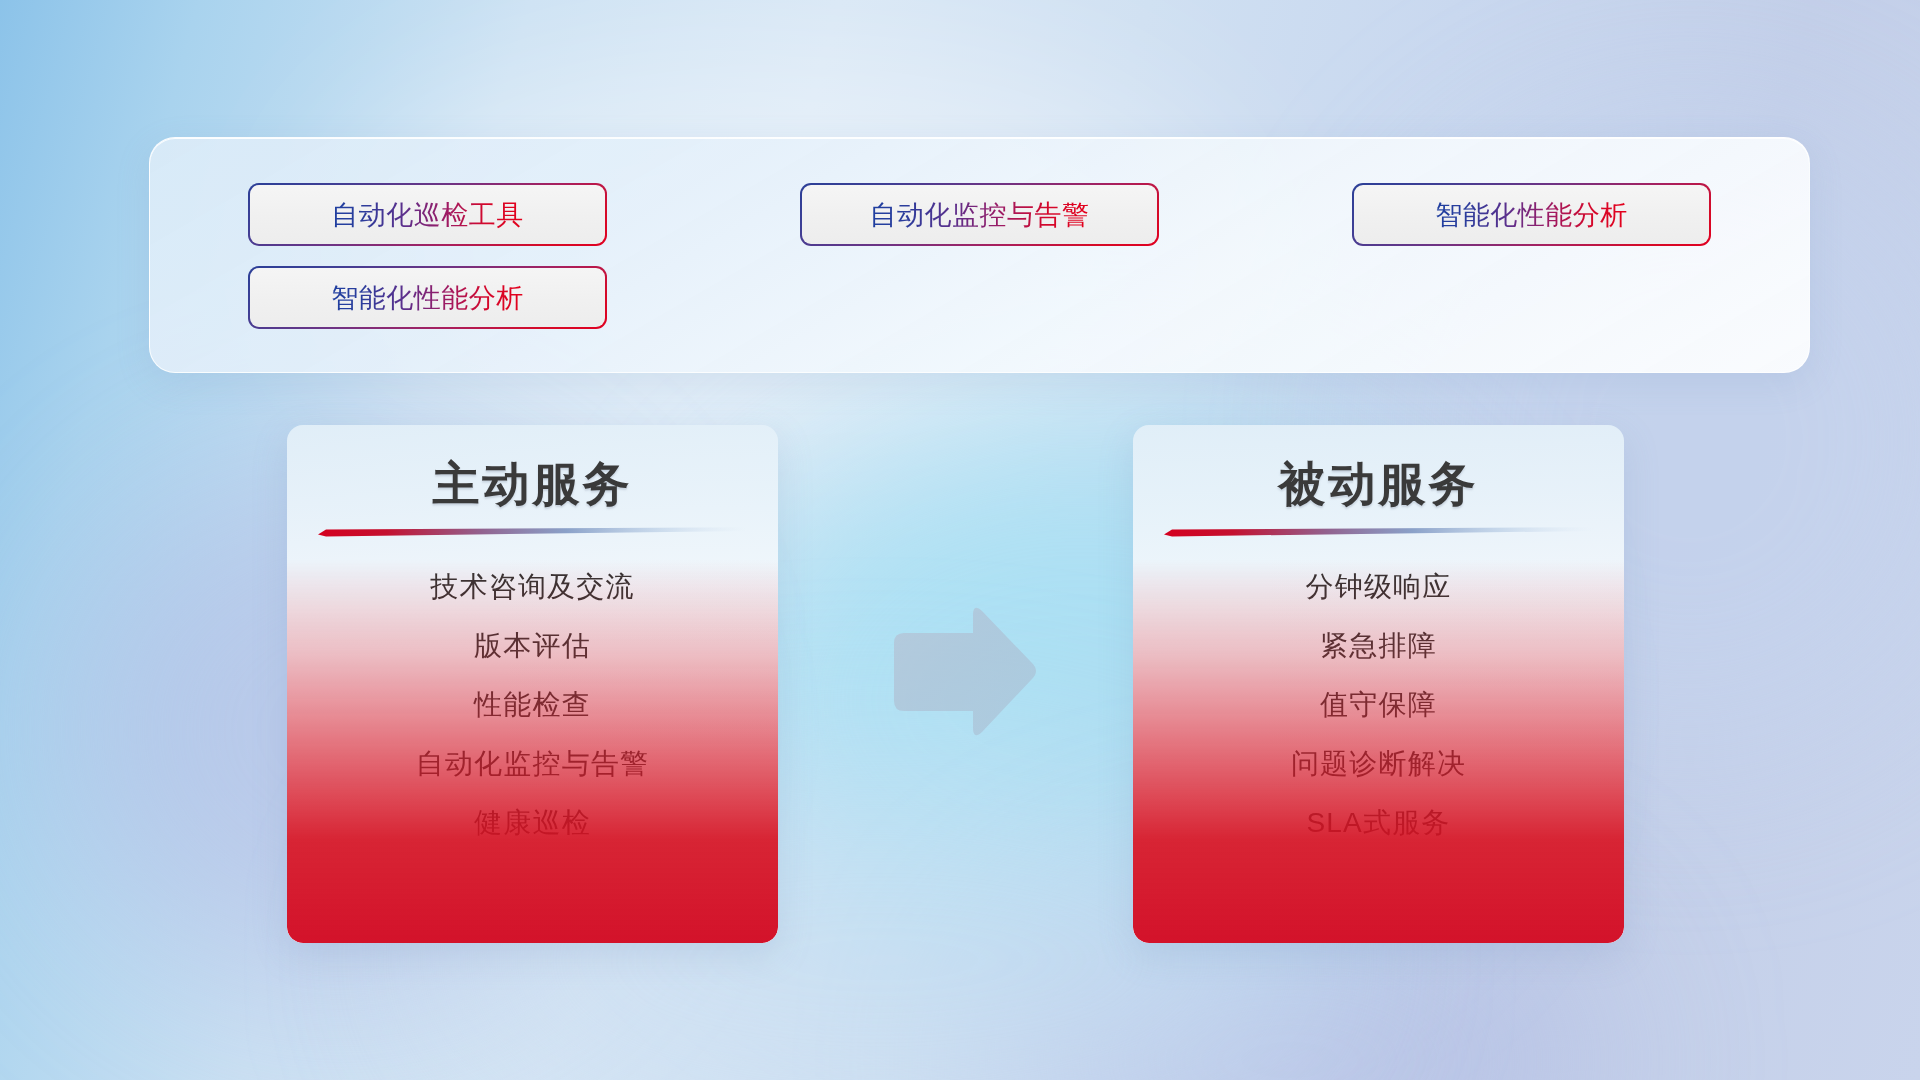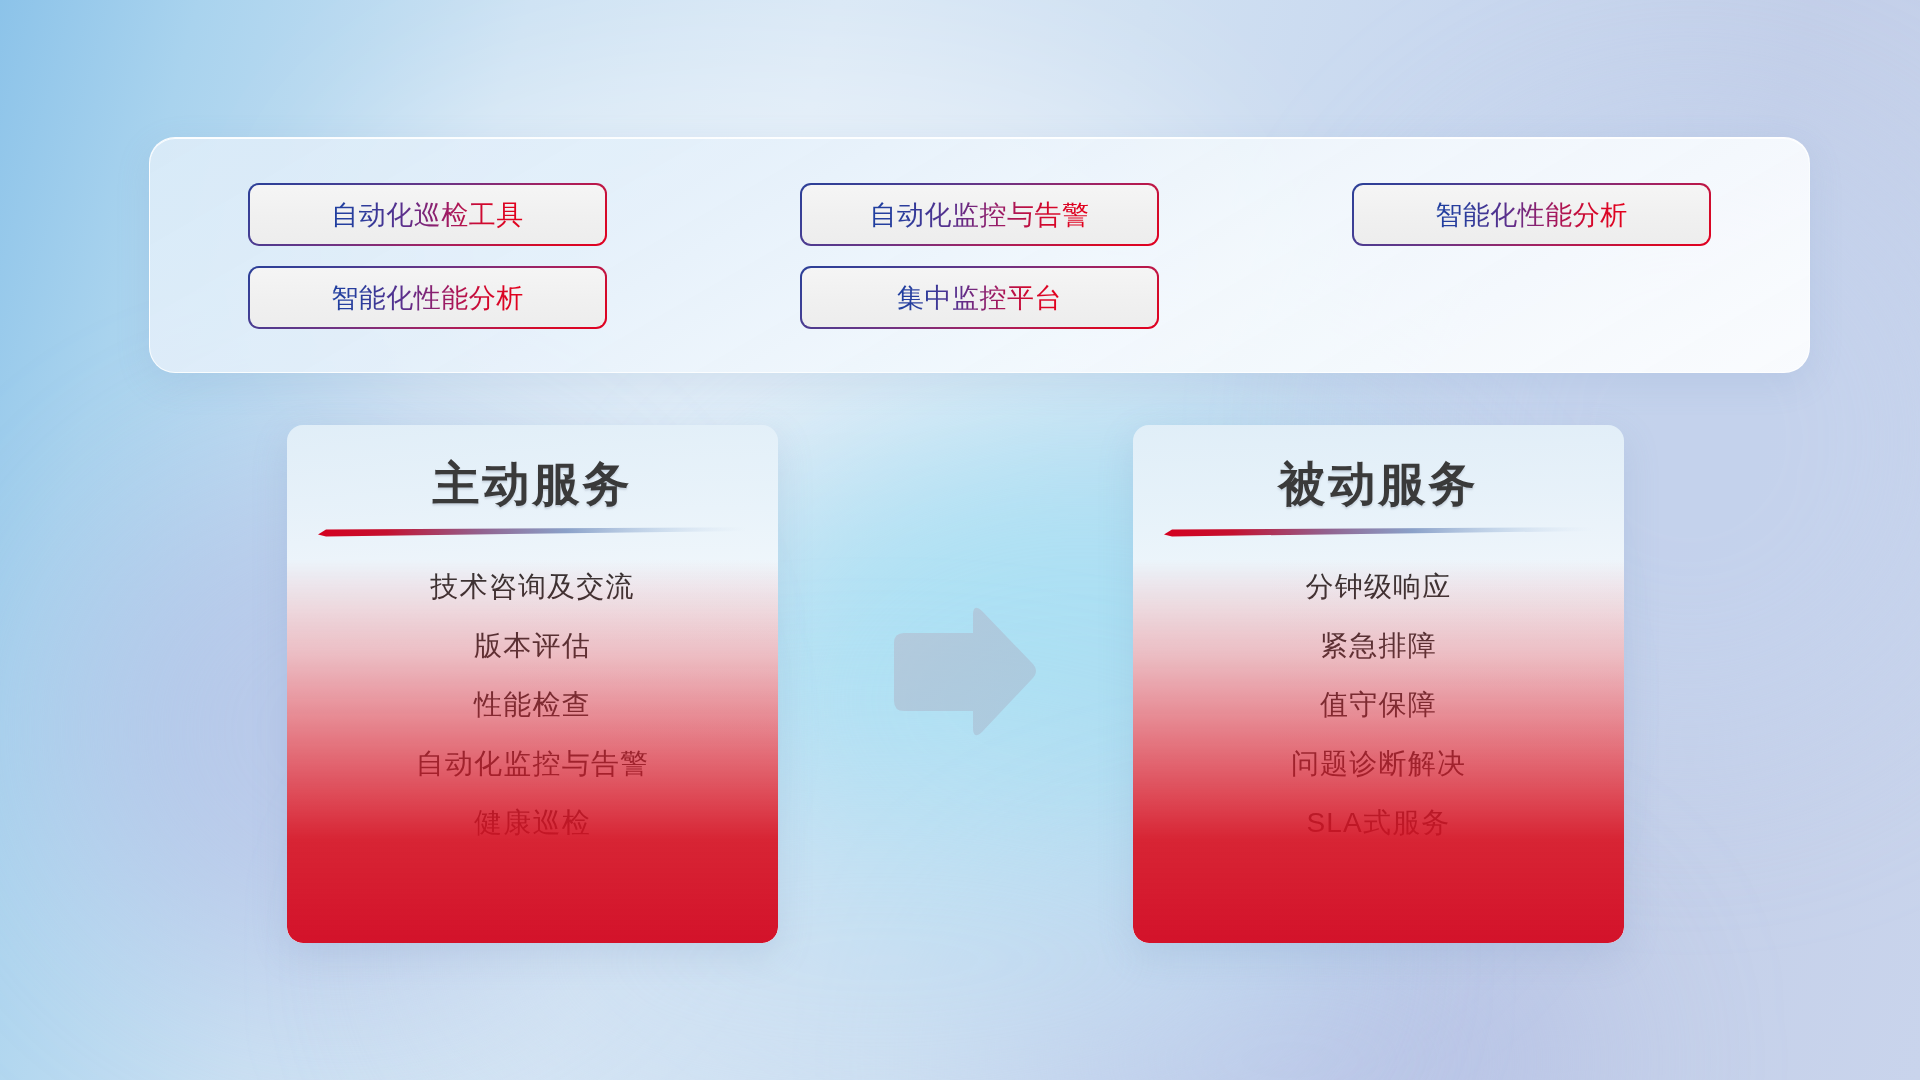--- a/index.html
+++ b/index.html
@@ -194,23 +194,20 @@
 
     <div class="pill">
       <span class="pill-label">智能化性能分析</span>
     </div>
 
     <div class="pill">
       <span class="pill-label">智能化性能分析</span>
     </div>
 
 
-    <div class="pill">
-      <span class="pill-label">集中监控平台</span>
-    </div>
 
   </div>
 </div>
 
 <div class="card card-left">
   <div class="card-title">主动服务</div>
 
   <div class="divider-wrap">
     <svg viewBox="0 0 429 12" preserveAspectRatio="none" aria-hidden="true">
       <defs>

